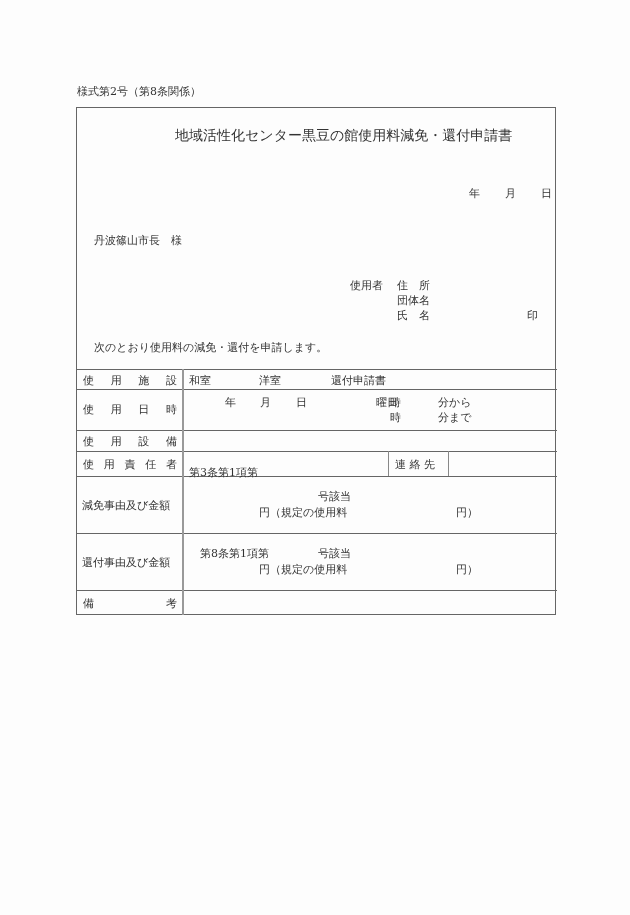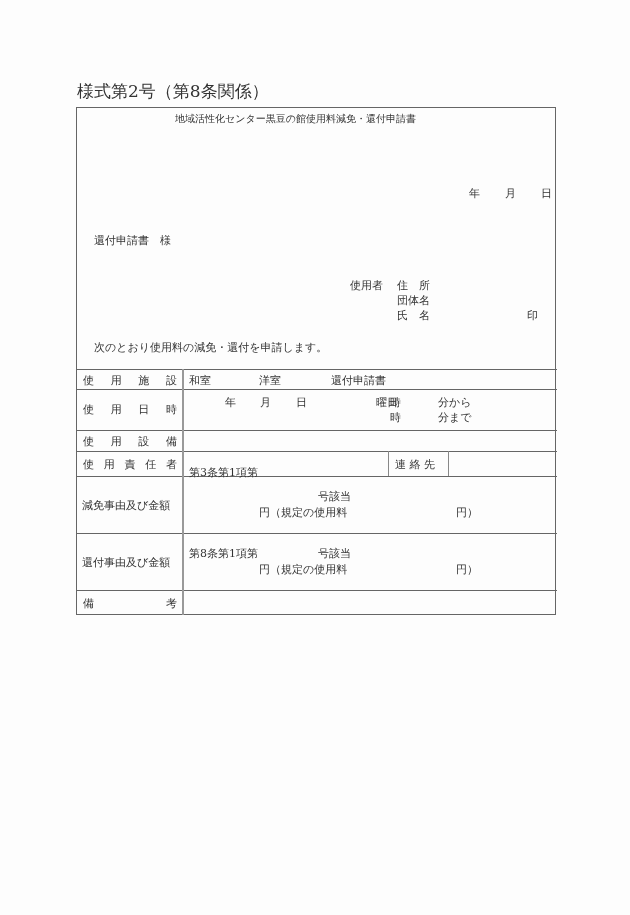--- a/index.html
+++ b/index.html
@@ -1,39 +1,39 @@
 <!DOCTYPE html>
 <html><head>
 <meta charset="utf-8">
 <style>
   html, body { margin:0; padding:0; background:#fdfdfd; }
   body { width:630px; height:915px; position:relative; font-family:"DejaVu Serif", "Liberation Serif", serif; color:#333; overflow:hidden; }
   .abs { position:absolute; white-space:nowrap; font-size:11px; line-height:13px; }
-  .form-label { left:77px; top:85px; font-size:17px; }
+  .form-label { left:77px; top:85px; font-size:11px; }
   .box { position:absolute; left:76px; top:107px; width:480px; height:508px; border:1.5px solid #666; box-sizing:border-box; }
   .hline { position:absolute; left:76px; width:481px; height:0; border-top:1px solid #666; }
   .vline { position:absolute; width:0; border-left:2px solid #999; }
   .vline.thin { border-left:1px solid #888; }
   .lbl { position:absolute; font-size:11px; line-height:13px; white-space:nowrap; }
   .spread { display:flex; justify-content:space-between; }
 </style>
 </head>
 <body>
 
 <div class="abs form-label">様式第2号（第8条関係）</div>
 
 <div class="box"></div>
 
-<div class="abs" style="left:175px;top:112px;font-size:10px;">地域活性化センター黒豆の館使用料減免・還付申請書</div>
+<div class="abs" style="left:175px;top:129px;font-size:14px;">地域活性化センター黒豆の館使用料減免・還付申請書</div>
 
 <div class="abs" style="left:469px;top:187px;">年</div>
 <div class="abs" style="left:505px;top:187px;">月</div>
 <div class="abs" style="left:541px;top:187px;">日</div>
 
-<div class="abs" style="left:94px;top:234px;">還付申請書　様</div>
+<div class="abs" style="left:94px;top:234px;">丹波篠山市長　様</div>
 
 <div class="abs" style="left:350px;top:279px;">使用者</div>
 <div class="abs" style="left:397px;top:279px;">住　所</div>
 <div class="abs" style="left:397px;top:294px;">団体名</div>
 <div class="abs" style="left:397px;top:309px;">氏　名</div>
 <div class="abs" style="left:527px;top:309px;">印</div>
 
 <div class="abs" style="left:94px;top:341px;">次のとおり使用料の減免・還付を申請します。</div>
 
 <div class="hline" style="top:369px;"></div>
@@ -91,21 +91,21 @@
 <div class="lbl" style="left:395px;top:458px;">連 絡 先</div>
 <div class="lbl" style="left:451px;top:454px;width:103px;height:20px;"></div>
 
 <div class="lbl" style="left:82px;top:499px;text-align:right;">減免事由及び金額</div>
 <div class="lbl" style="left:189px;top:466px;">第3条第1項第</div>
 <div class="lbl" style="left:318px;top:490px;">号該当</div>
 <div class="lbl" style="left:259px;top:506px;">円（規定の使用料</div>
 <div class="lbl" style="left:456px;top:506px;">円）</div>
 
 <div class="lbl" style="left:82px;top:556px;">還付事由及び金額</div>
-<div class="lbl" style="left:189px;top:547px;">第8条第1項第</div>
+<div class="lbl" style="left:200px;top:547px;">第8条第1項第</div>
 <div class="lbl" style="left:318px;top:547px;">号該当</div>
 <div class="lbl" style="left:259px;top:563px;">円（規定の使用料</div>
 <div class="lbl" style="left:456px;top:563px;">円）</div>
 
 <div class="lbl spread" style="left:83px;top:597px;width:94px;">
   <span>備</span>
   <span>考</span>
 </div>
 <div class="lbl" style="left:186px;top:593px;width:368px;height:20px;"></div>
 

